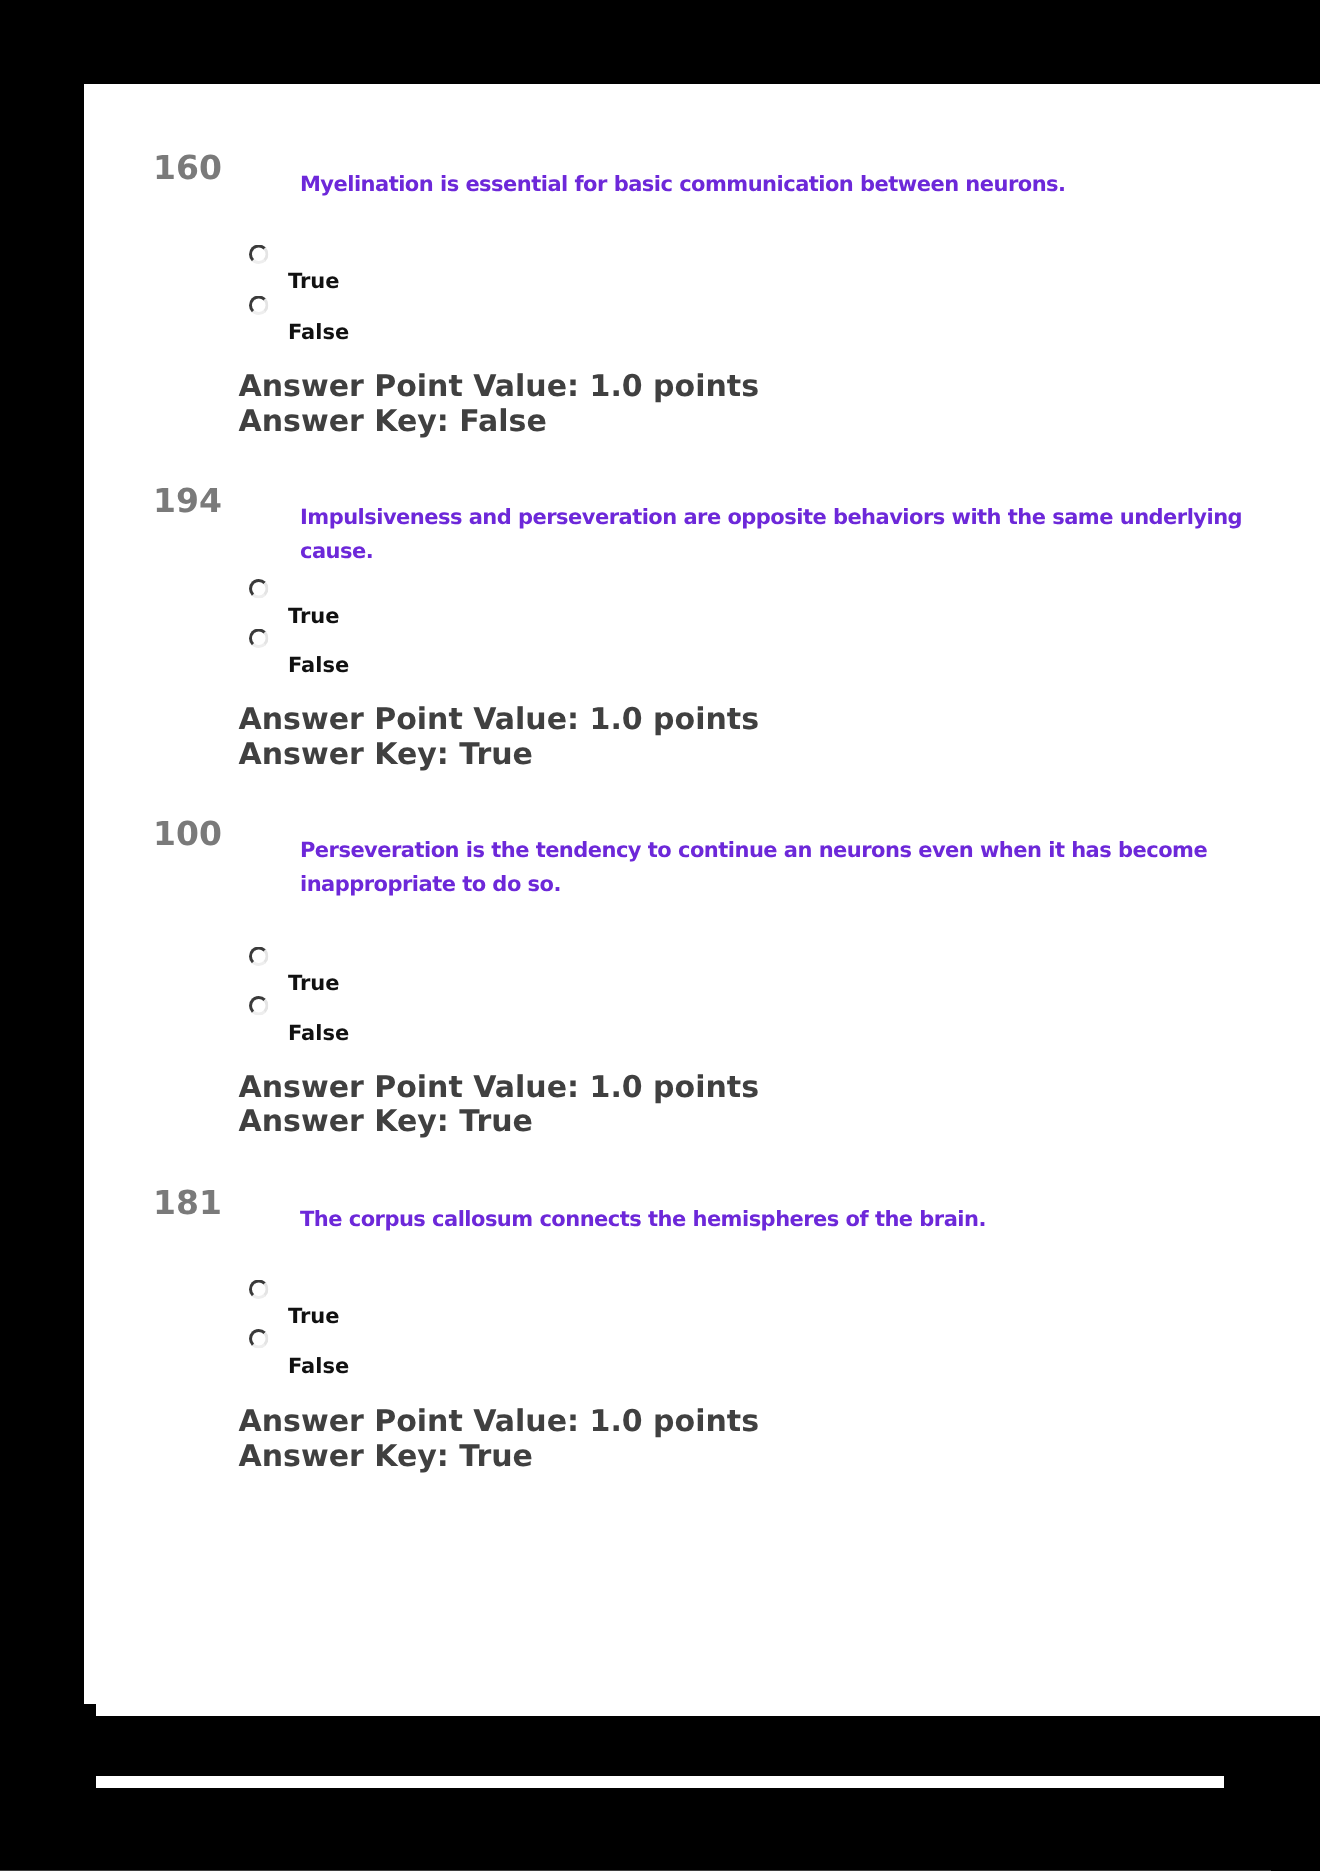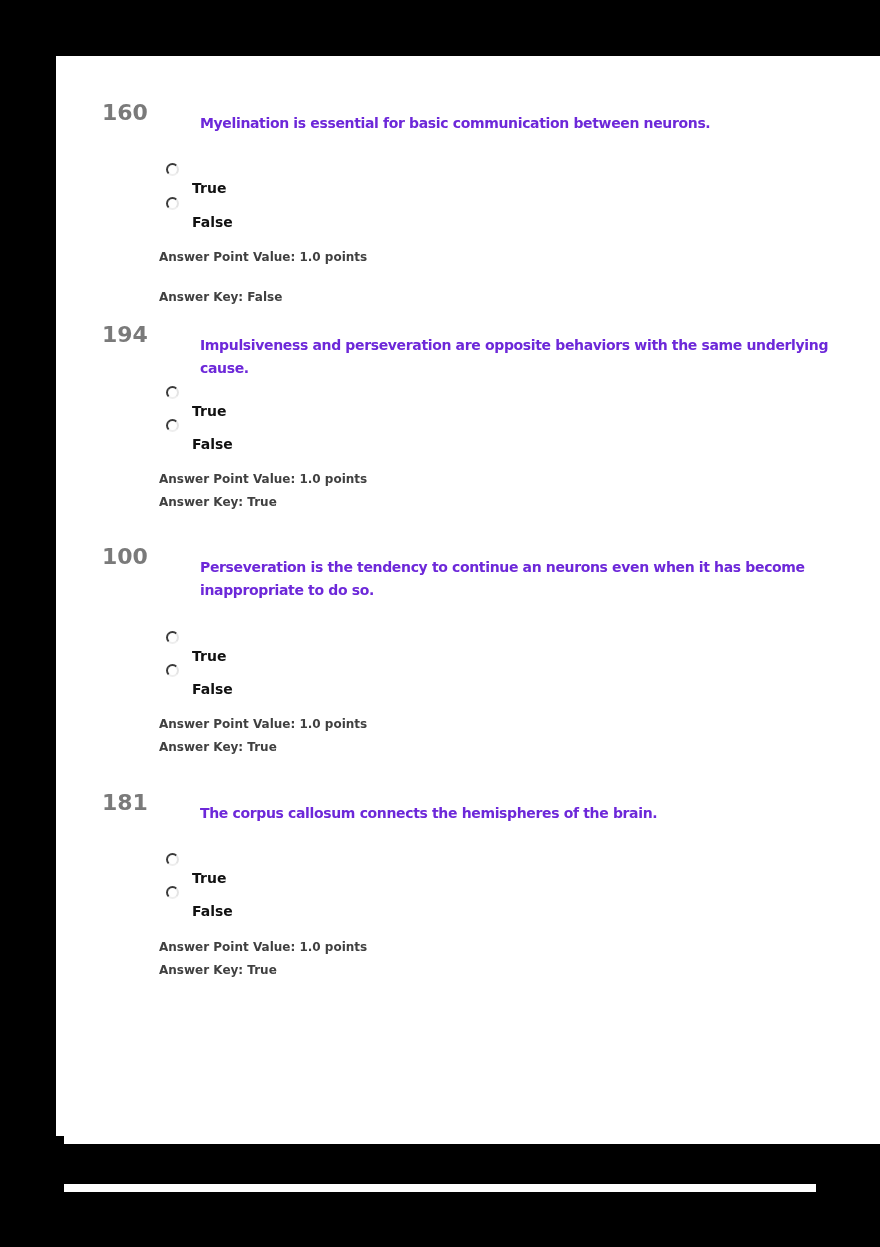--- a/index.html
+++ b/index.html
@@ -85,21 +85,21 @@
     .option-label {
       margin-left: 13px;
       font-size: 14px;
       color: #111111;
       letter-spacing: 0px;
       margin-top: 30px;
     }
     .meta {
       position: absolute;
       left: 103px;
-      font-size: 12px;
+      font-size: 20px;
       line-height: 23px;
       color: #404040;
       letter-spacing: 0px;
     }
   </style>
 </head>
 <body>
 
 <div class="page">
 
@@ -108,21 +108,21 @@
     <div class="q-text">Myelination is essential for basic communication between neurons.</div>
     <label class="option" style="top:62px;">
       <span class="radio"></span>
       <span class="option-label">True</span>
     </label>
     <label class="option" style="top:96px;">
       <span class="radio"></span>
       <span class="option-label">False</span>
     </label>
     <div class="meta" style="top:145px;">Answer Point Value: 1.0 points</div>
-    <div class="meta" style="top:185px;">Answer Key: False</div>
+    <div class="meta" style="top:168px;">Answer Key: False</div>
   </div>
 
   <div class="question" style="top:267px;">
     <div class="q-number">194</div>
     <div class="q-text">Impulsiveness and perseveration are opposite behaviors with the same underlying cause.</div>
     <label class="option" style="top:63px;">
       <span class="radio"></span>
       <span class="option-label">True</span>
     </label>
     <label class="option" style="top:96px;">

